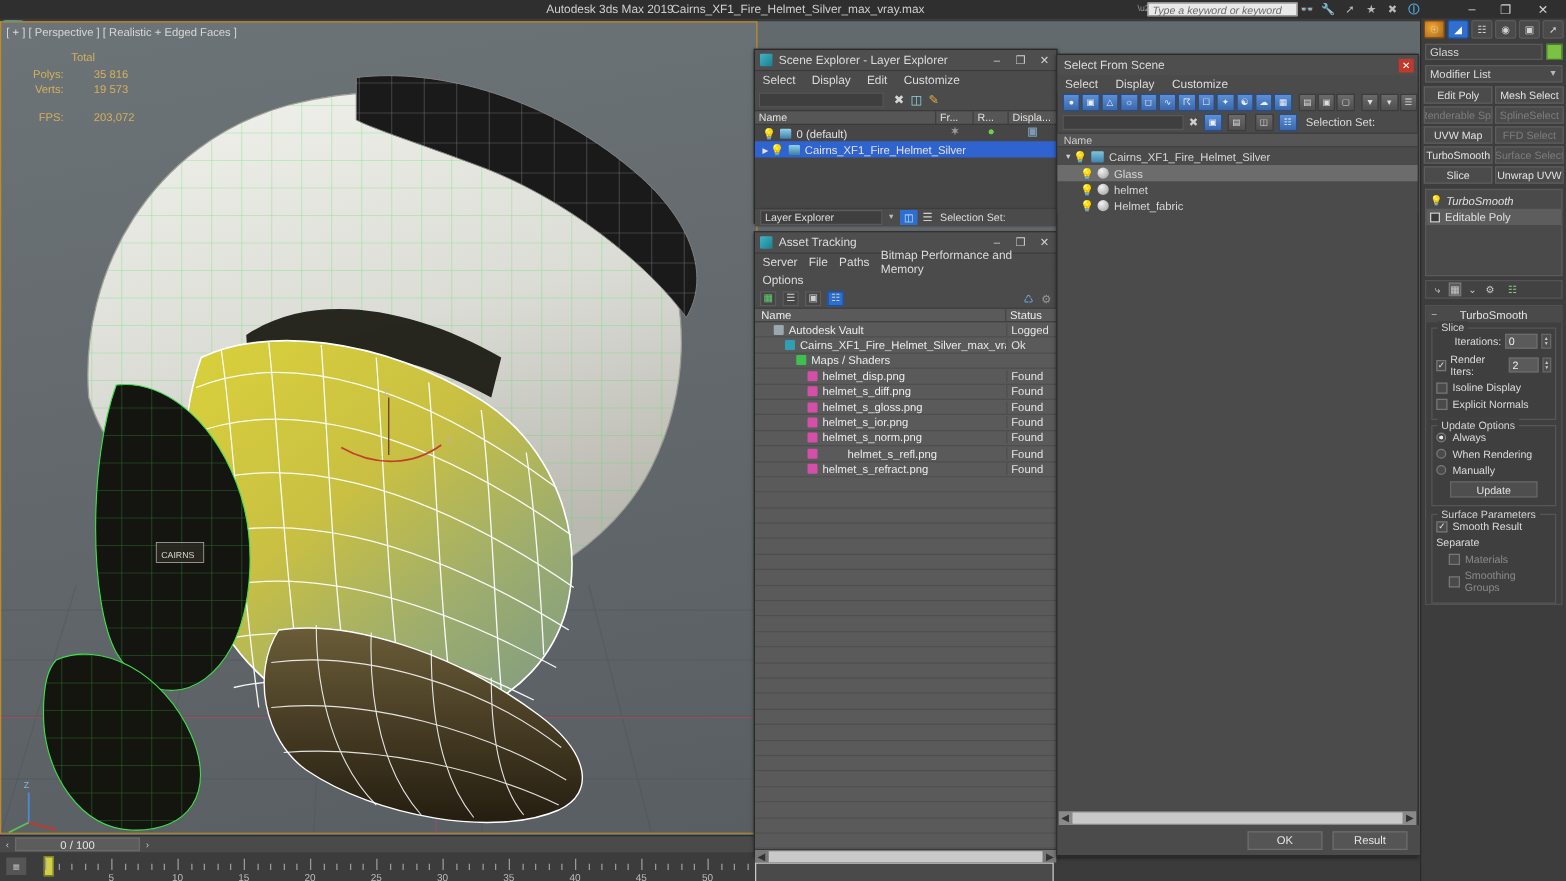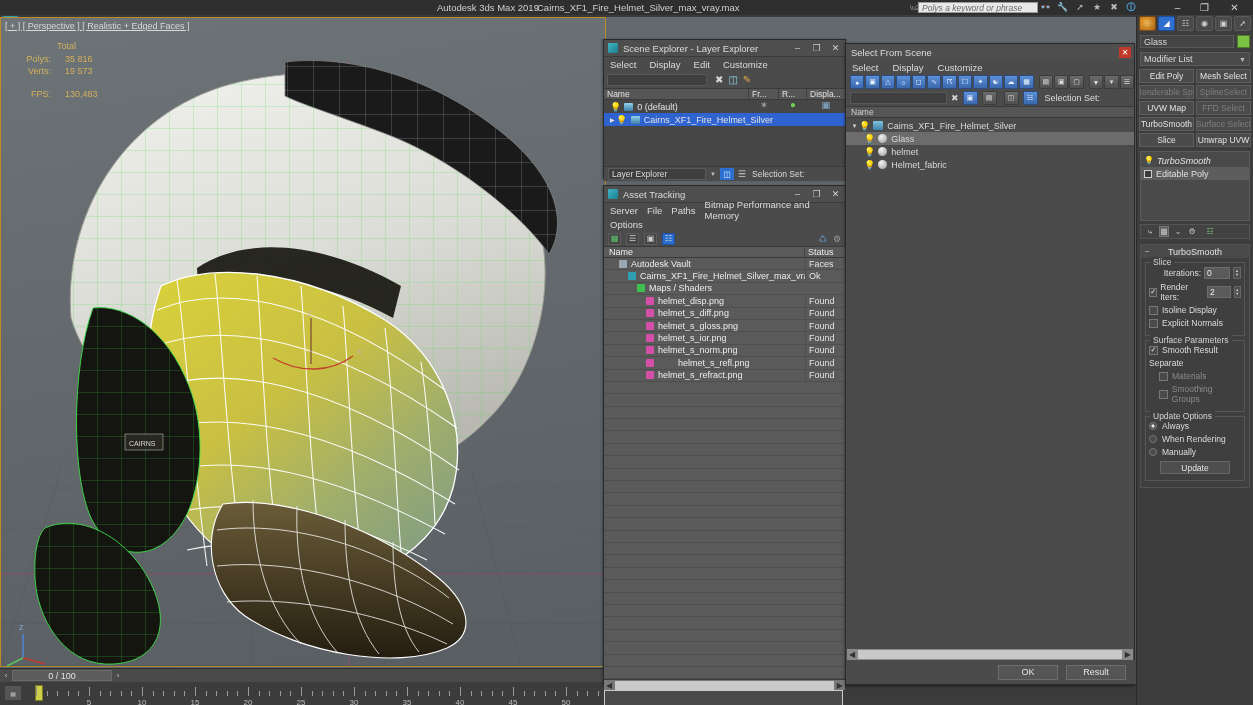--- a/index.html
+++ b/index.html
@@ -38,24 +38,24 @@
   .mt-sep{width:1px;height:12px;background:#555;margin:0 3px;}
   .ws-label{font-size:9.5px;color:#d5d5d5;margin-left:4px;}
   .ws-box{margin-left:3px;width:70px;height:13px;background:#4a4a4a;border:1px solid #5c5c5c;
     font-size:9px;color:#e0e0e0;padding-left:2px;line-height:12px;position:relative;}
 
   
   .viewport{position:absolute;left:0;top:17px;width:1253px;height:654px;background:#636a6d;}
   .vp-inner{position:absolute;left:0;top:0;width:606px;height:650px;
     background:linear-gradient(170deg,#6d7478 0%,#63696d 45%,#585e62 100%);
     border:1px solid #c08a2a;}
-  .vp-label{position:absolute;left:4px;top:3px;font-size:9px;color:#d8d8d8;text-decoration:underline;}
+  .vp-label{position:absolute;left:4px;top:3px;font-size:9px;color:#d8d8d8;}
   .vp-stats{position:absolute;left:18px;top:22px;font-size:9px;color:#d4b05a;line-height:12.5px;}
   .vp-stats .row{display:flex;}
-  .vp-stats .k{width:32px;text-align:right;margin-right:14px;}
+  .vp-stats .k{width:32px;text-align:right;margin-right:24px;}
   .vp-stats .tot{margin-left:38px;}
   .vp-fps{margin-top:10px;}
 
   
   .helmet{position:absolute;left:0;top:0;width:606px;height:650px;}
 
   
   .timeline{position:absolute;left:0;top:668px;width:606px;height:14px;background:#4a4a4a;
     display:flex;align-items:center;border-top:1px solid #2c2c2c;}
   .tl-arrow{width:12px;text-align:center;font-size:8px;color:#c8c8c8;}
@@ -204,21 +204,21 @@
 </style>
 </head>
 <body>
 
 <div id="app">
 
   <div class="titlebar">
     <div class="tb-app">Autodesk 3ds Max  2019</div>
     <div class="tb-file">Cairns_XF1_Fire_Helmet_Silver_max_vray.max</div>
     <div class="tb-arrow">\u25C2</div>
-    <div class="tb-search">Polys a keyword or phrase</div>
+    <div class="tb-search">Type a keyword or keyword</div>
     <div class="tb-icons">
       <div class="tb-ic">👓</div>
       <div class="tb-ic">🔧</div>
       <div class="tb-ic">➚</div>
       <div class="tb-ic">★</div>
       <div class="tb-ic">✖</div>
       <div class="tb-ic help">ⓘ</div>
     </div>
     <div class="wctrl wmin">–</div>
     <div class="wctrl wmax">❐</div>
@@ -356,21 +356,21 @@
         <div class="row">
           <span class="k">Polys:</span>
           <span>35 816</span>
         </div>
         <div class="row">
           <span class="k">Verts:</span>
           <span>19 573</span>
         </div>
         <div class="row vp-fps">
           <span class="k">FPS:</span>
-          <span>130,483</span>
+          <span>203,072</span>
         </div>
       </div>
     </div>
   </div>
 
   <div class="timeline">
     <div class="tl-arrow">‹</div>
     <div class="tl-field">0 / 100</div>
     <div class="tl-arrow">›</div>
   </div>
@@ -543,21 +543,21 @@
     <div class="at-hdr">
       <div class="c1">Name</div>
       <div class="c2">Status</div>
     </div>
     <div class="at-list" id="at-list">
         <div class="at-row">
           <div class="n" style="padding-left: 15px;">
             <span class="micro" style="background: rgb(154, 167, 174);"></span>
             <span>Autodesk Vault</span>
           </div>
-          <div class="s">Faces</div>
+          <div class="s">Logged</div>
         </div>
         <div class="at-row">
           <div class="n" style="padding-left: 24px;">
             <span class="micro" style="background: rgb(47, 159, 181);"></span>
             <span>Cairns_XF1_Fire_Helmet_Silver_max_vray.max</span>
           </div>
           <div class="s">Ok</div>
         </div>
         <div class="at-row">
           <div class="n" style="padding-left: 33px;">
@@ -797,51 +797,51 @@
         <div class="chkrow">
           <div class="chk"></div>
           <span>Isoline Display</span>
         </div>
         <div class="chkrow">
           <div class="chk"></div>
           <span>Explicit Normals</span>
         </div>
       </div>
 
-      <div class="grp">
-        <div class="grp-title">Surface Parameters</div>
-        <div class="chkrow">
-          <div class="chk">✓</div>
-          <span>Smooth Result</span>
-        </div>
-        <div style="font-size:8.5px;color:#dcdcdc;margin:2px 0 3px 0;">Separate</div>
-        <div class="chkrow" style="padding-left:10px;">
-          <div class="chk"></div>
-          <span class="dim">Materials</span>
-        </div>
-        <div class="chkrow" style="padding-left:10px;">
-          <div class="chk"></div>
-          <span class="dim">Smoothing Groups</span>
-        </div>
-      </div>
-
       <div class="grp" style="margin-bottom:6px;">
         <div class="grp-title">Update Options</div>
         <div id="update-modes">
             <div class="radrow">
               <div class="rad on"></div>
               <span style="font-size: 8.5px; color: rgb(220, 220, 220);">Always</span>
             </div>
             <div class="radrow">
               <div class="rad"></div>
               <span style="font-size: 8.5px; color: rgb(220, 220, 220);">When Rendering</span>
             </div>
             <div class="radrow">
               <div class="rad"></div>
               <span style="font-size: 8.5px; color: rgb(220, 220, 220);">Manually</span>
             </div>
           </div>
         <div class="upd-btn">Update</div>
       </div>
+
+      <div class="grp">
+        <div class="grp-title">Surface Parameters</div>
+        <div class="chkrow">
+          <div class="chk">✓</div>
+          <span>Smooth Result</span>
+        </div>
+        <div style="font-size:8.5px;color:#dcdcdc;margin:2px 0 3px 0;">Separate</div>
+        <div class="chkrow" style="padding-left:10px;">
+          <div class="chk"></div>
+          <span class="dim">Materials</span>
+        </div>
+        <div class="chkrow" style="padding-left:10px;">
+          <div class="chk"></div>
+          <span class="dim">Smoothing Groups</span>
+        </div>
+      </div>
     </div>
   </div>
 
 </div>
 
 </body></html>

